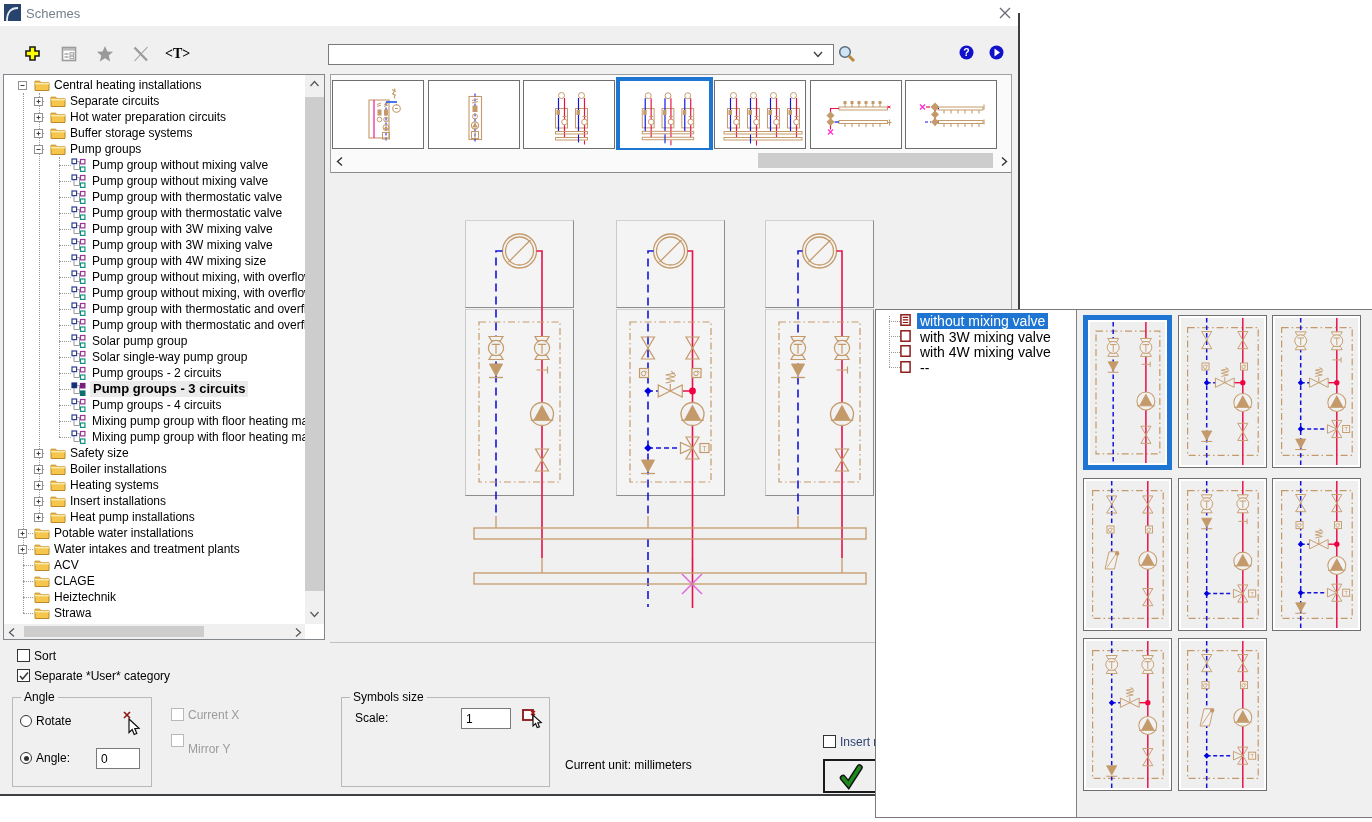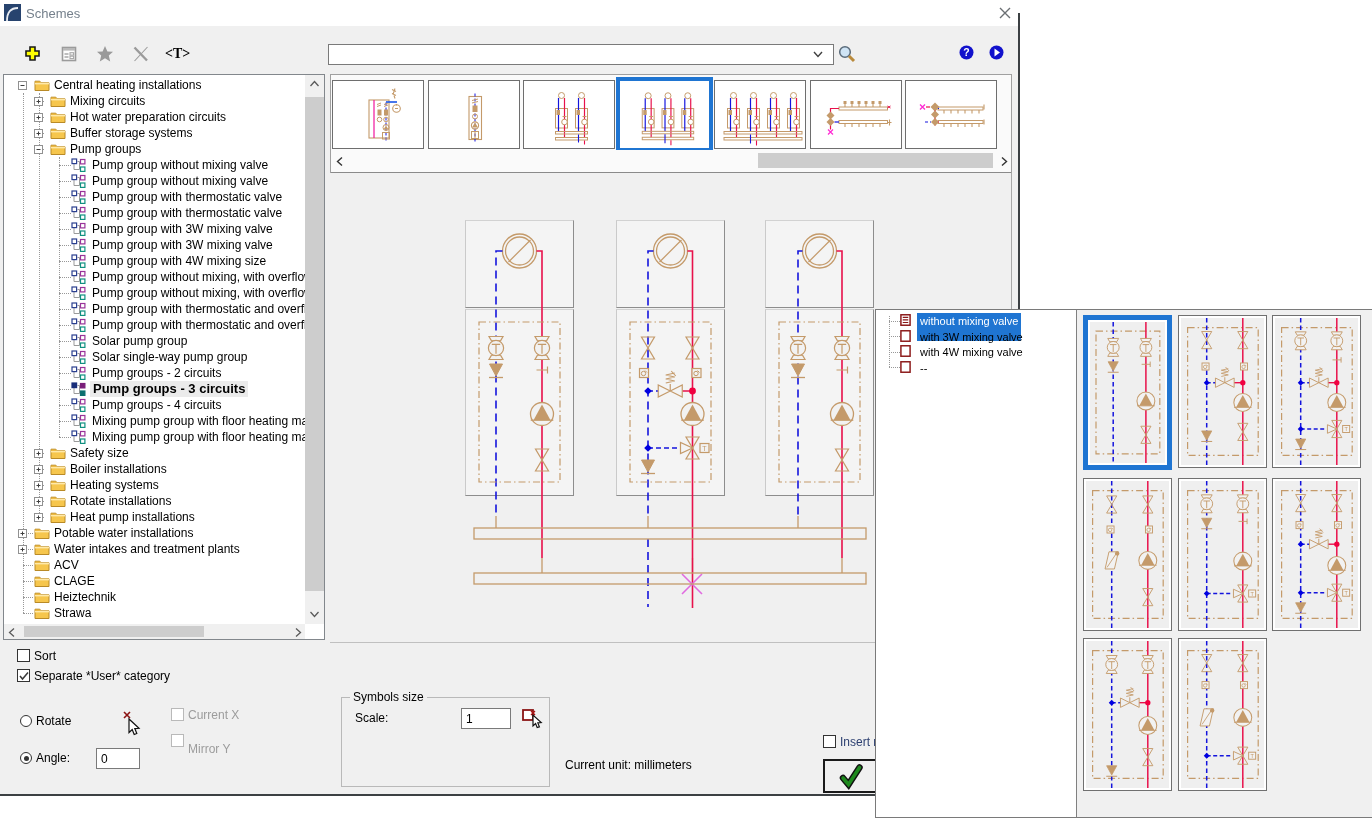--- a/index.html
+++ b/index.html
@@ -25,21 +25,21 @@
 .grp{position:absolute;border:1px solid #b9b9b9;}
 .grplabel{position:absolute;top:-8px;left:8px;background:#f0f0f0;padding:0 3px;}
 .cb{position:absolute;width:13px;height:13px;background:#fff;border:1px solid #333;}
 .radio{position:absolute;width:12px;height:12px;background:#fff;border:1px solid #333;border-radius:50%;}
 .inp{position:absolute;background:#fff;border:1px solid #7a7a7a;font-size:12px;padding-left:4px;}
 .gray{color:#9c9c9c;}
 #popup{left:875px;top:309px;width:497px;height:509px;background:#fff;border:1px solid #7a7a7a;border-right:none;}
 #gridpanel{left:1076px;top:309px;width:296px;height:509px;background:#f0f0f0;border-left:1px solid #808080;border-top:1px solid #7a7a7a;border-bottom:1px solid #7a7a7a;}
 .gtile{position:absolute;width:89px;height:153px;background:#fff;border:1px solid #707070;}
 .gtilein{position:absolute;background:#efefef;}
-.ptrow{position:absolute;height:28px;line-height:16px;white-space:nowrap;font-size:11px;}
+.ptrow{position:absolute;height:16px;line-height:16px;white-space:nowrap;font-size:14px;}
 </style>
 </head>
 <body>
 <div id="page">
   <svg width="0" height="0" style="position:absolute">
 <defs>
 <g id="tcircle">
   <path d="M-7,-11.5 L7,-11.5 L4.5,-7.2 L-4.5,-7.2 Z" fill="#f2f2f2" stroke="#c49a6a" stroke-width="1.2"></path>
   <path d="M-7,11.5 L7,11.5 L4.5,7.2 L-4.5,7.2 Z" fill="#f2f2f2" stroke="#c49a6a" stroke-width="1.2"></path>
   <circle cx="0" cy="0" r="7.6" fill="#f2f2f2" stroke="#c49a6a" stroke-width="1.2"></circle>
@@ -158,21 +158,21 @@
 <svg class="abs" style="left:30.0px;top:21.5px" width="9" height="9" viewBox="0 0 9 9">
         <rect x="0.5" y="0.5" width="8" height="8" fill="#fff" stroke="#919191" stroke-width="1"></rect>
         <path d="M2.5,4.5 L6.5,4.5" stroke="#404040" stroke-width="1"></path>
         <path d="M4.5,2.5 L4.5,6.5" stroke="#404040" stroke-width="1"></path>
       </svg>
 <svg class="abs" style="left:46px;top:20px" width="16" height="13" viewBox="0 0 16 13">
         <path d="M1,2.2 L1,11.5 L15,11.5 L15,3.8 L7.2,3.8 L5.8,2.2 Z" fill="#f6c64d" stroke="#b98a27" stroke-width="1"></path>
         <path d="M1,4.6 L15,4.6" stroke="#ffe9a8" stroke-width="1.6"></path>
         <path d="M1,3.2 h5" stroke="#e8b23c" stroke-width="1"></path>
       </svg>
-<div class="trow" style="left:66px;top:18px;">Mixing circuits</div>
+<div class="trow" style="left:66px;top:18px;">Separate circuits</div>
 <div class="abs dot-h" style="left:34.5px;top:42px;width:5.5px;"></div>
 <svg class="abs" style="left:30.0px;top:37.5px" width="9" height="9" viewBox="0 0 9 9">
         <rect x="0.5" y="0.5" width="8" height="8" fill="#fff" stroke="#919191" stroke-width="1"></rect>
         <path d="M2.5,4.5 L6.5,4.5" stroke="#404040" stroke-width="1"></path>
         <path d="M4.5,2.5 L4.5,6.5" stroke="#404040" stroke-width="1"></path>
       </svg>
 <svg class="abs" style="left:46px;top:36px" width="16" height="13" viewBox="0 0 16 13">
         <path d="M1,2.2 L1,11.5 L15,11.5 L15,3.8 L7.2,3.8 L5.8,2.2 Z" fill="#f6c64d" stroke="#b98a27" stroke-width="1"></path>
         <path d="M1,4.6 L15,4.6" stroke="#ffe9a8" stroke-width="1.6"></path>
         <path d="M1,3.2 h5" stroke="#e8b23c" stroke-width="1"></path>
@@ -385,21 +385,21 @@
 <svg class="abs" style="left:30.0px;top:421.5px" width="9" height="9" viewBox="0 0 9 9">
         <rect x="0.5" y="0.5" width="8" height="8" fill="#fff" stroke="#919191" stroke-width="1"></rect>
         <path d="M2.5,4.5 L6.5,4.5" stroke="#404040" stroke-width="1"></path>
         <path d="M4.5,2.5 L4.5,6.5" stroke="#404040" stroke-width="1"></path>
       </svg>
 <svg class="abs" style="left:46px;top:420px" width="16" height="13" viewBox="0 0 16 13">
         <path d="M1,2.2 L1,11.5 L15,11.5 L15,3.8 L7.2,3.8 L5.8,2.2 Z" fill="#f6c64d" stroke="#b98a27" stroke-width="1"></path>
         <path d="M1,4.6 L15,4.6" stroke="#ffe9a8" stroke-width="1.6"></path>
         <path d="M1,3.2 h5" stroke="#e8b23c" stroke-width="1"></path>
       </svg>
-<div class="trow" style="left:66px;top:418px;">Rotate installations</div>
+<div class="trow" style="left:66px;top:418px;">Insert installations</div>
 <div class="abs dot-h" style="left:34.5px;top:442px;width:5.5px;"></div>
 <svg class="abs" style="left:30.0px;top:437.5px" width="9" height="9" viewBox="0 0 9 9">
         <rect x="0.5" y="0.5" width="8" height="8" fill="#fff" stroke="#919191" stroke-width="1"></rect>
         <path d="M2.5,4.5 L6.5,4.5" stroke="#404040" stroke-width="1"></path>
         <path d="M4.5,2.5 L4.5,6.5" stroke="#404040" stroke-width="1"></path>
       </svg>
 <svg class="abs" style="left:46px;top:436px" width="16" height="13" viewBox="0 0 16 13">
         <path d="M1,2.2 L1,11.5 L15,11.5 L15,3.8 L7.2,3.8 L5.8,2.2 Z" fill="#f6c64d" stroke="#b98a27" stroke-width="1"></path>
         <path d="M1,4.6 L15,4.6" stroke="#ffe9a8" stroke-width="1.6"></path>
         <path d="M1,3.2 h5" stroke="#e8b23c" stroke-width="1"></path>
@@ -753,20 +753,23 @@
     </svg>
 
   <div class="cb" style="left:17px;top:649px;"></div>
   <div class="abs" style="left:34px;top:649px;">Sort</div>
   <div class="cb" style="left:17px;top:669px;"></div>
   <svg class="abs" style="left:18px;top:670px" width="12" height="12" viewBox="0 0 12 12">
       <path d="M2,6 L4.5,9 L10,2.5" fill="none" stroke="#3a3a3a" stroke-width="1.5"></path>
     </svg>
   <div class="abs" style="left:34px;top:669px;">Separate *User* category</div>
 
+  <div class="grp" style="left:12px;top:697px;width:140px;height:90px;">
+      <div class="grplabel">Angle</div>
+    </div>
   <div class="radio" style="left:20px;top:715px;"></div>
   <div class="abs" style="left:36px;top:714px;">Rotate</div>
   <div class="radio" style="left:20px;top:752px;"></div>
   <div class="abs" style="left:23.5px;top:755.5px;width:5px;height:5px;border-radius:50%;background:#333;"></div>
   <div class="abs" style="left:36px;top:751px;">Angle:</div>
   <div class="inp" style="left:96px;top:748px;width:44px;height:21px;line-height:20px;">0</div>
 
   <div class="cb" style="left:171px;top:708px;border-color:#b9b9b9;"></div>
   <div class="abs gray" style="left:188px;top:708px;">Current X</div>
   <div class="cb" style="left:171px;top:734px;border-color:#b9b9b9;"></div>

